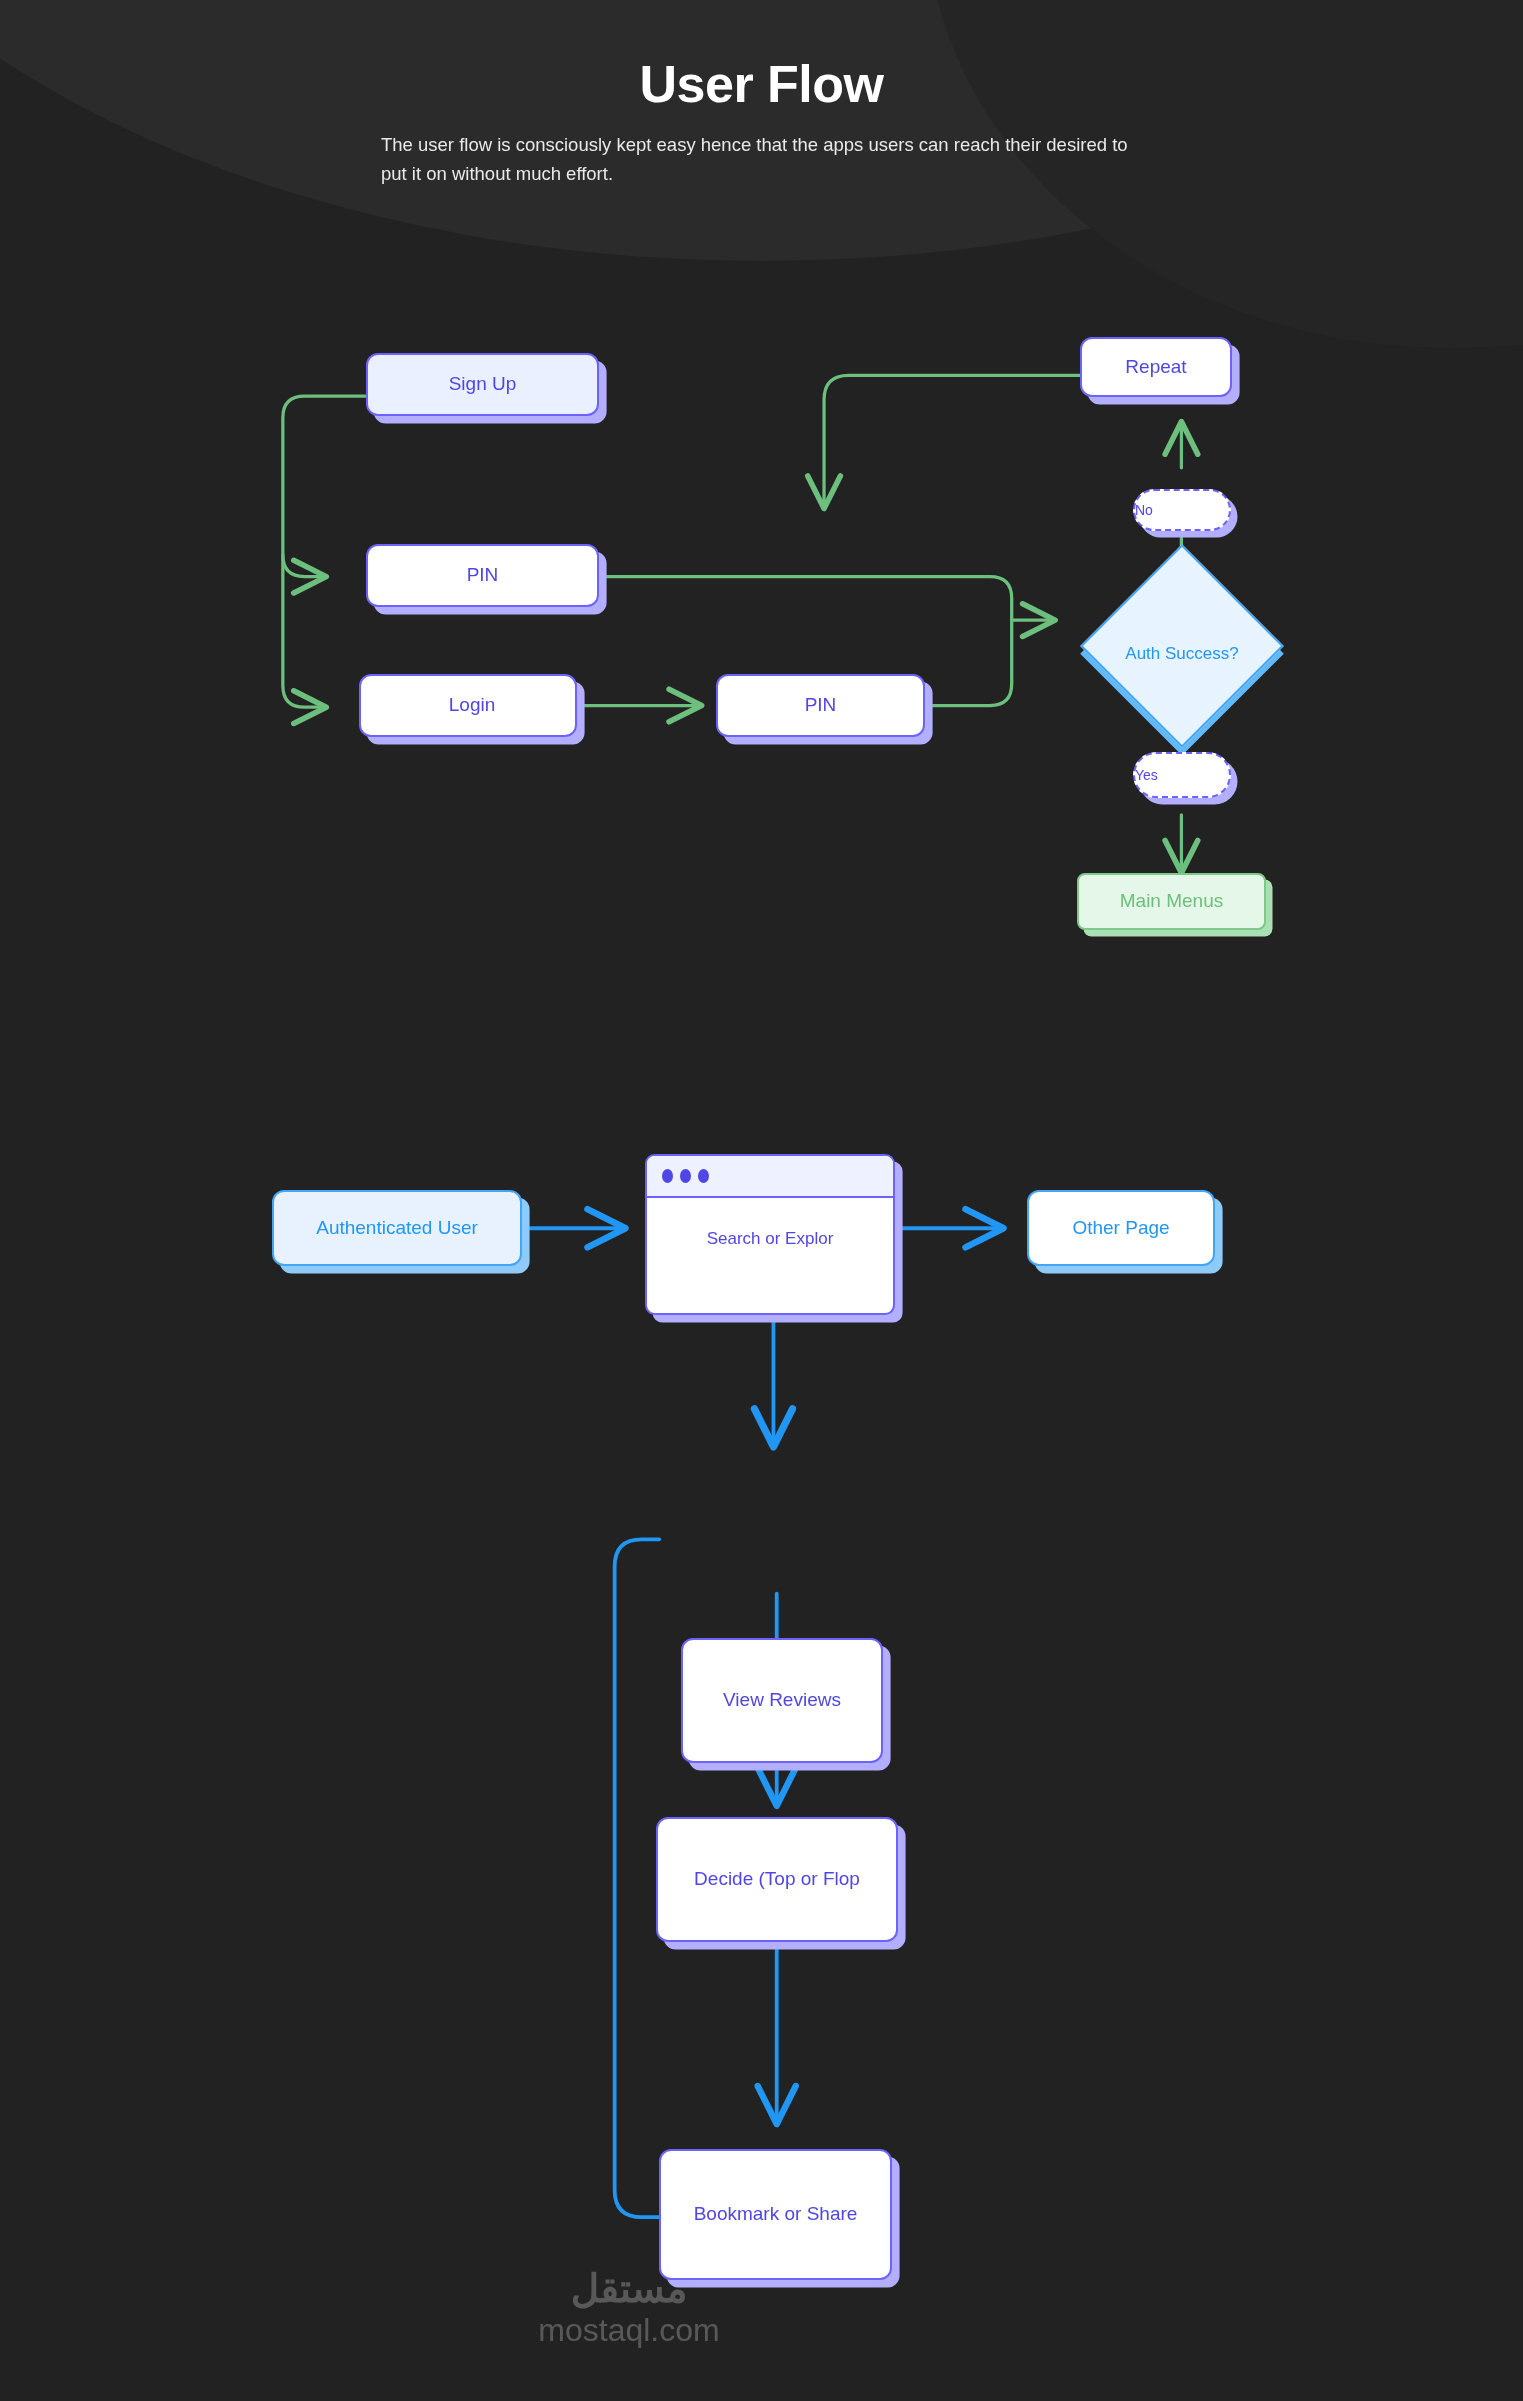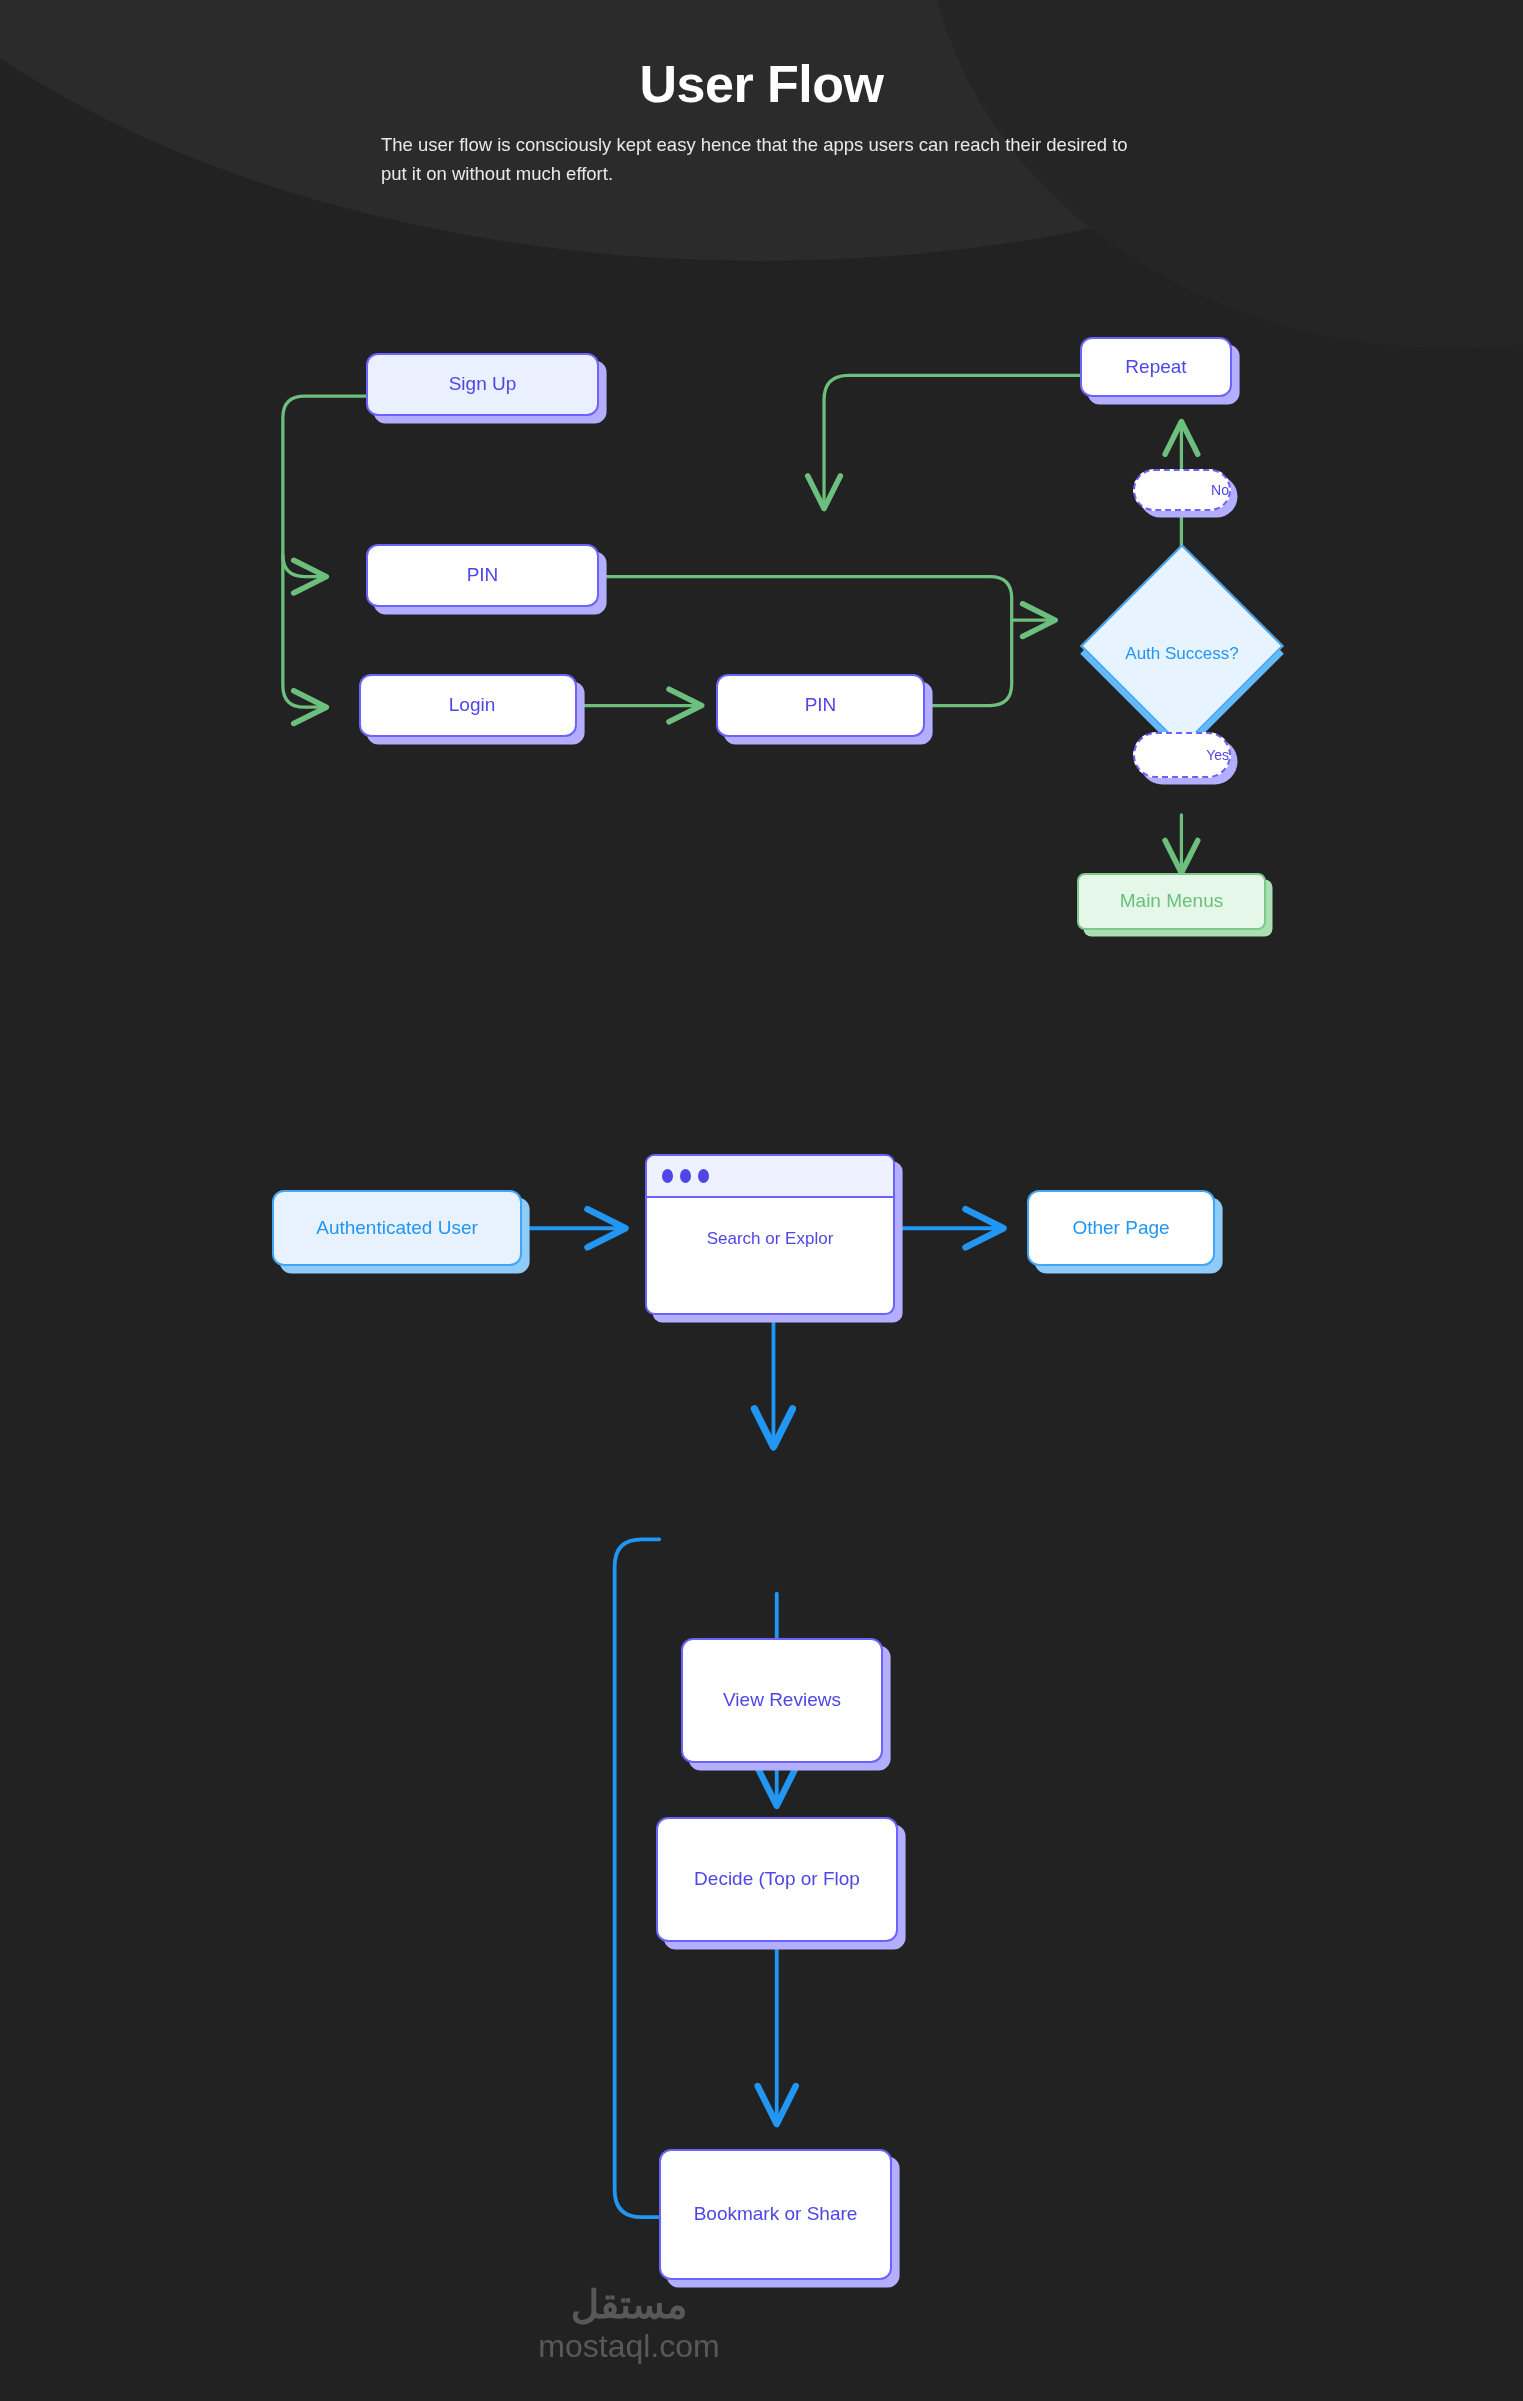--- a/index.html
+++ b/index.html
@@ -52,26 +52,27 @@
     background: #ffffff;
   }
   .n-purple { border: 2.7px solid #6c63ff; color: #5046e5; box-shadow: 7.6px 7.6px 0 0 #b3aeff; }
   .n-purple-fill { background: #eaf0ff; }
   .n-blue { border: 2.7px solid #42a5f5; color: #2196f3; box-shadow: 7.6px 7.6px 0 0 #8fcbf8; }
   .n-blue-fill { background: #e8f2fe; }
   .n-green { border: 2.2px solid #7dc98a; color: #6cbf7c; background: #e5f7e8; box-shadow: 6.5px 6.5px 0 0 #a9dfb3; border-radius: 8px; }
 
   .pill {
     position: absolute;
-    display: flex; align-items: center; justify-content: flex-end;
+    display: flex; align-items: center; justify-content: flex-start;
     background: #ffffff;
     border: 2.2px dashed #6c63ff;
     border-radius: 54px;
     color: #5046e5; font-size: 14px;
     box-shadow: 6.5px 6.5px 0 0 #b3aeff;
+    margin-top: 20px;
   }
 
   
   .diamond-wrap { position: absolute; }
   .diamond-shape {
     position: absolute; left: 0; top: 0; width: 100%; height: 100%;
     background: #e7f3fe;
     border: 2.2px solid #42a5f5;
     transform: rotate(45deg);
     box-shadow: 5.4px 5.4px 0 0 #62b9f7;
@@ -101,21 +102,21 @@
   .win-dot { width: 11px; height: 14px; border-radius: 50%; background: #5046e5; }
   .win-body {
     flex: 1 1 auto; display: flex; align-items: center; justify-content: center;
     color: #5046e5; font-size: 17px; padding-bottom: 33px;
   }
 
   
   .watermark {
     position: absolute; left: 0; top: 2269px; width: 1258px;
     display: flex; flex-direction: column; align-items: center;
-    opacity: .30; pointer-events: none; margin-top: 16px;
+    opacity: .30; pointer-events: none;
   }
   .wm-ar { color: #d6d6d6; font-size: 39px; font-weight: 700; line-height: 1; direction: rtl; }
   .wm-en { color: #d6d6d6; font-size: 32px; font-weight: 400; line-height: 1.2; margin-top: 3.3px; }
 </style>
 </head>
 <body>
 
 <div id="stage">
 
   <div class="hdr-curve"></div>

